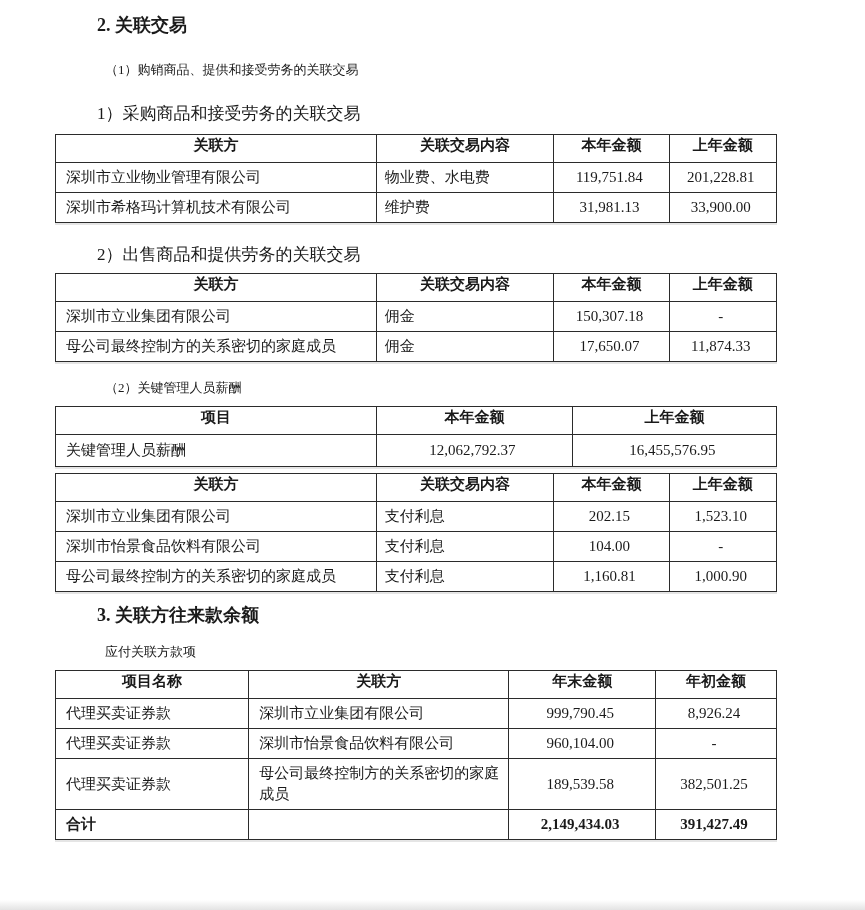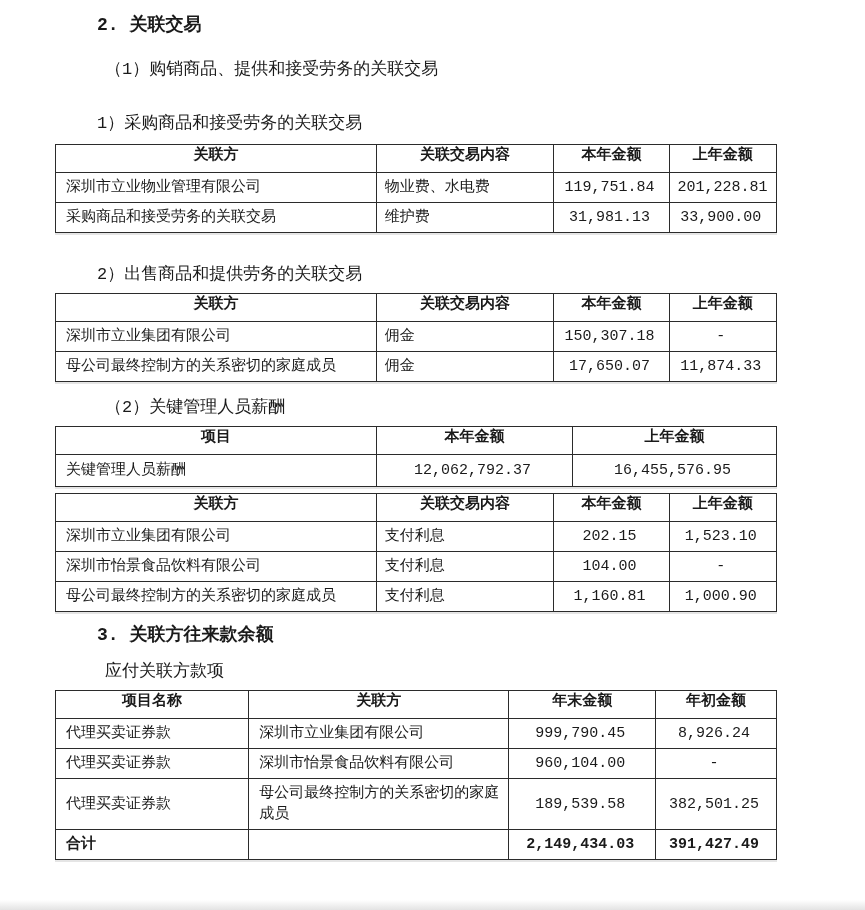--- a/index.html
+++ b/index.html
@@ -14,43 +14,42 @@
     font-family:"Liberation Serif","DejaVu Serif",serif;
     color:var(--text);
   }
   .page{
     position:relative;
     width:865px;
     height:910px;
     background:var(--bg);
     overflow:hidden;
     padding-top:14px;
-    font-family:Liberation Mono, monospace;
   }
   
   .h-main{
     font-size:18px;
     font-weight:bold;
     line-height:22px;
     margin:0 0 0 97px;
   }
   .h-sub{
-    font-size:17px;
+    font-size:13px;
     font-weight:normal;
     line-height:24px;
     margin:0 0 0 105px;
   }
   .h-sub2{
     font-size:17px;
     font-weight:normal;
     line-height:24px;
     margin:0 0 0 97px;
   }
   .mt-a{margin-top:22px;}
-  .mt-b{margin-top:30px;}
+  .mt-b{margin-top:20px;}
   .mt-c{margin-top:14px;}
   .mt-d{margin-top:12px;}
   
   table.tbl{
     border-collapse:collapse;
     table-layout:fixed;
     width:722px;
     margin:8px 0 0 55px;
     font-size:15px;
     box-shadow:0 2px 0 rgba(0,0,0,0.10);
@@ -109,21 +108,21 @@
       </tr>
     </thead>
     <tbody>
       <tr>
         <td class="lft">深圳市立业物业管理有限公司</td>
         <td class="ctr">物业费、水电费</td>
         <td class="num">119,751.84</td>
         <td class="num">201,228.81</td>
       </tr>
       <tr>
-        <td class="lft">采购商品和接受劳务的关联交易</td>
+        <td class="lft">深圳市希格玛计算机技术有限公司</td>
         <td class="ctr">维护费</td>
         <td class="num">31,981.13</td>
         <td class="num">33,900.00</td>
       </tr>
     </tbody>
   </table>
 
   <div class="h-sub2 mt-b">2）出售商品和提供劳务的关联交易</div>
 
   <table class="tbl mt-t">

